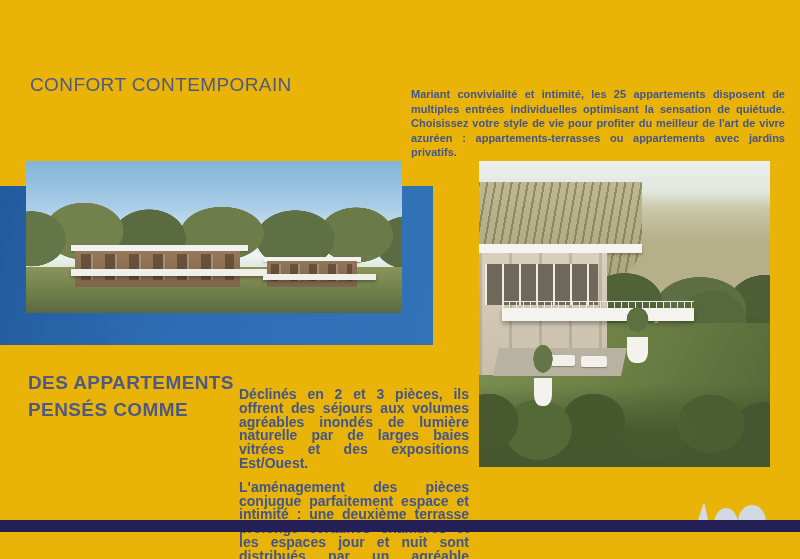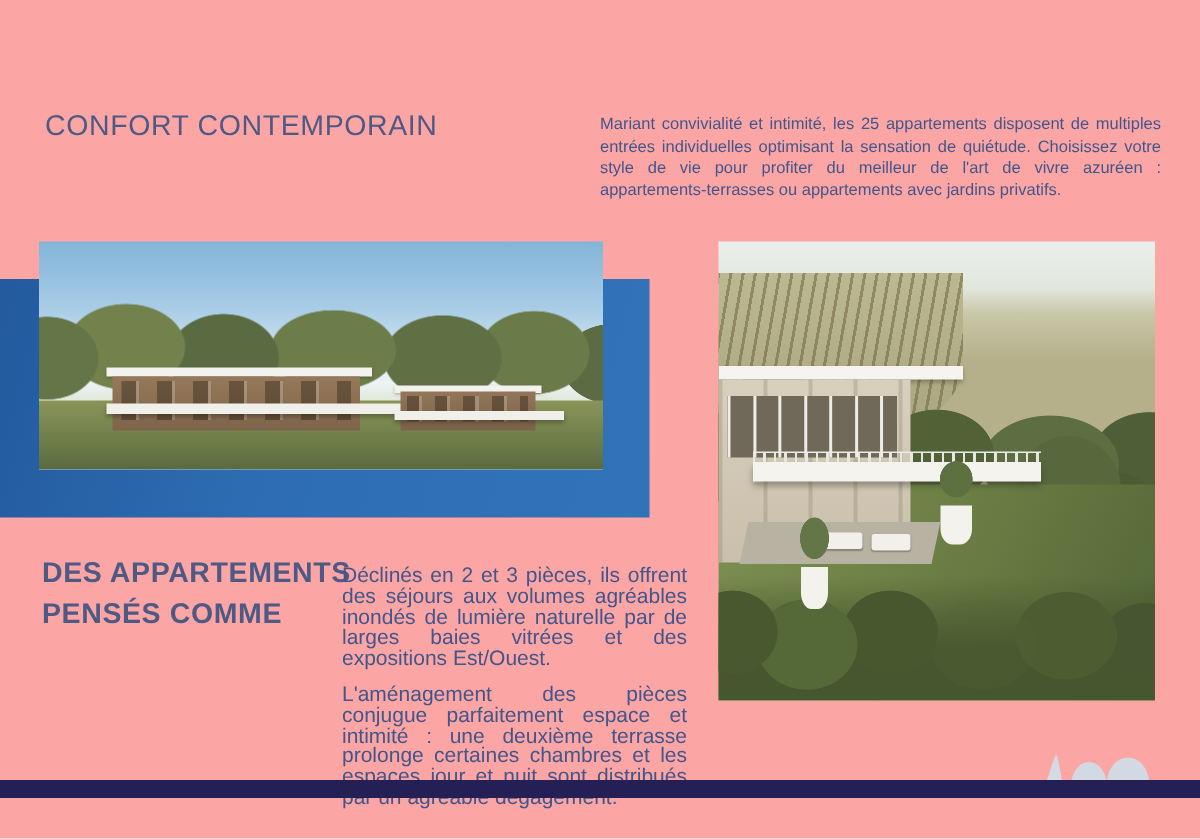--- a/index.html
+++ b/index.html
@@ -1,30 +1,30 @@
 <!DOCTYPE html>
 <html><head>
 <meta charset="utf-8">
 <style>
   html,body{margin:0;padding:0;background:#ffffff;}
   .page{
-    position:relative;width:800px;height:559px;background:#fca5a5;overflow:hidden;
+    position:relative;width:800px;height:559px;background:#eab308;overflow:hidden;
     font-family:"Liberation Sans", sans-serif;
   }
   
   .heading{
     position:absolute;margin:0;font-weight:300;color:#4e5a84;
     font-size:19px;line-height:27px;letter-spacing:0.4px;text-transform:uppercase;
   }
   .heading span{display:block;}
   .h1{left:30px;top:71px;}
   .h2{left:28px;top:369px;font-weight:bold;}
   
   .bodytext{
-    position:absolute;margin:0;color:#42568a;text-align:justify;
+    position:absolute;margin:11px;color:#42568a;text-align:justify;font-weight:bold;
   }
   .lead{left:400px;top:76px;width:374px;font-size:11px;line-height:14.5px;}
   .midcol{left:228px;top:377px;width:230px;font-size:14px;line-height:13.8px;}
   .midcol p{margin:0 0 10px 0;text-align:justify;}
   
   .band{
     position:absolute;left:0;top:186px;width:433px;height:159px;
     background:linear-gradient(105deg,#235a9e 0%,#2e6db3 45%,#3273b8 100%);
   }
   

